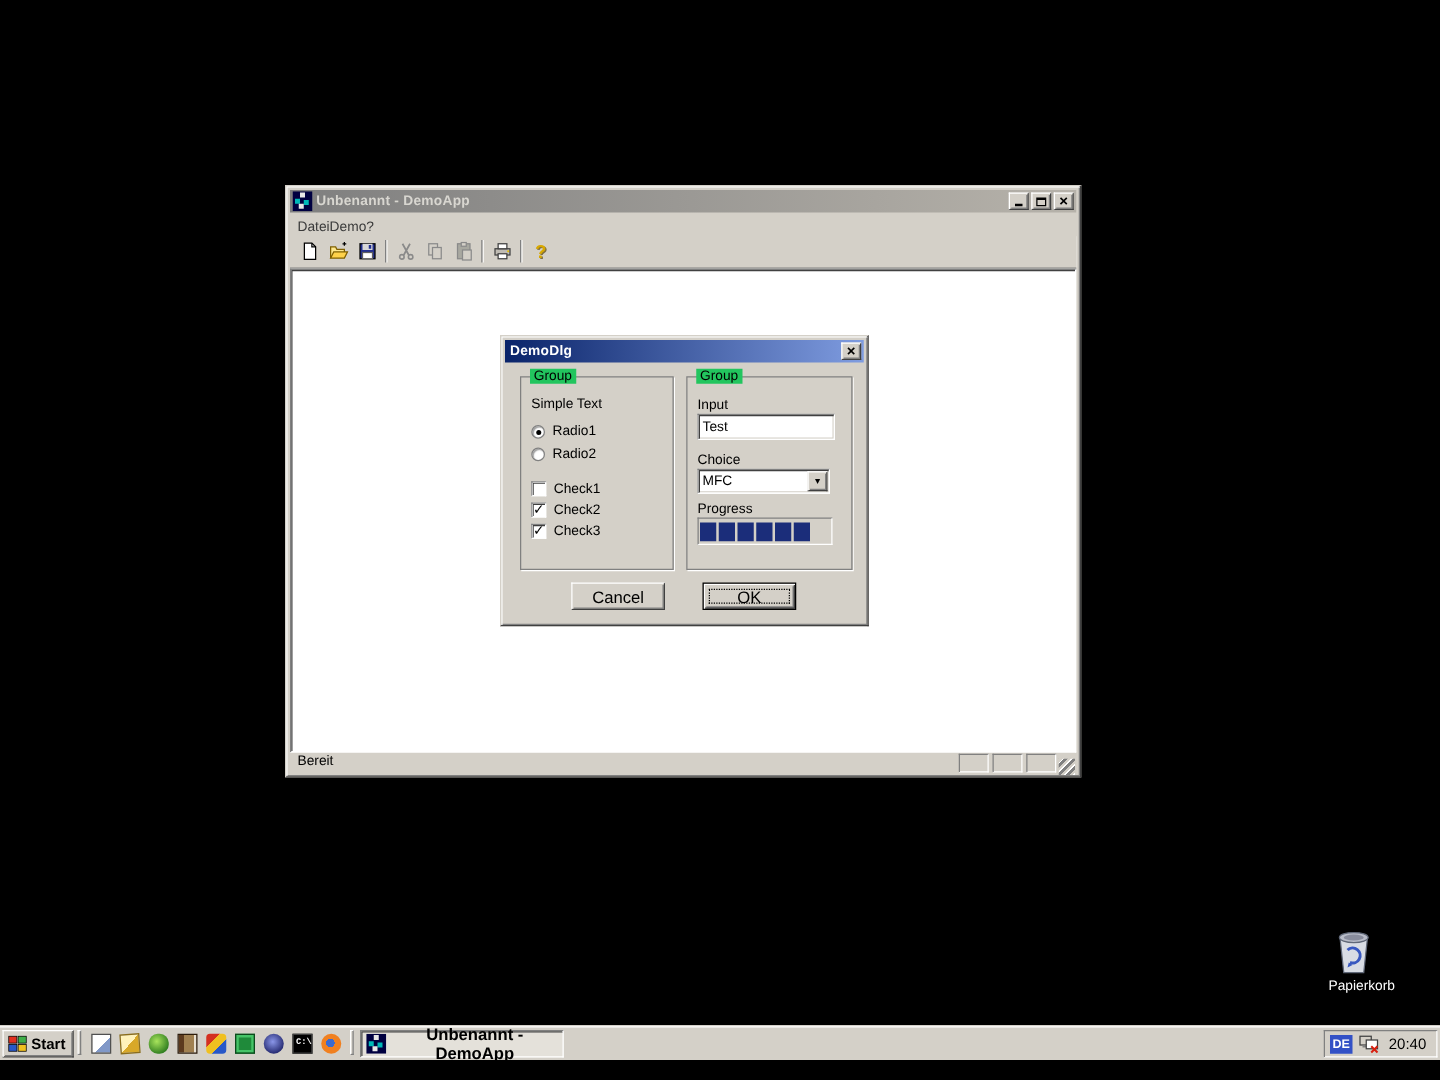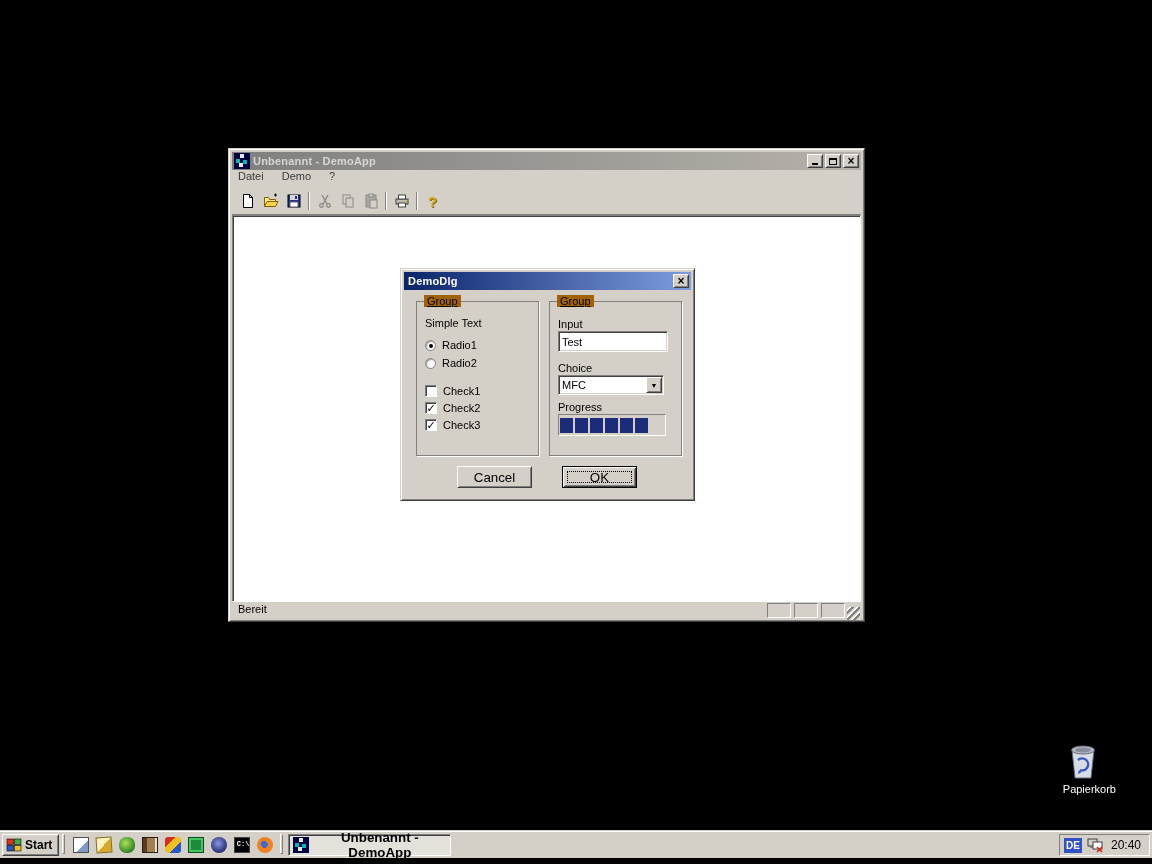--- a/index.html
+++ b/index.html
@@ -17,21 +17,21 @@
   .title-text { color:#d8d6d0; font-weight:bold; margin-left:3px; flex:1; letter-spacing:.2px; }
   .titlebar.active .title-text { color:#fff; }
   .cap-btn { width:16px; height:14px; margin-left:2px; display:flex; align-items:center; justify-content:center;
              background:#d4d0c8; border:1px solid; border-color:#ffffff #404040 #404040 #ffffff;
              box-shadow: inset 1px 1px 0 #d4d0c8, inset -1px -1px 0 #808080;
              font-size:10px; line-height:10px; font-weight:bold; color:#000; }
   .glyph-min { width:6px; height:2px; background:#000; align-self:flex-end; margin:0 0 2px 0; }
   .glyph-max { width:8px; height:7px; border:1px solid #000; border-top:2px solid #000; }
   .glyph-close { font-size:12px; line-height:9px; }
 
-  .menubar { height:18px; display:flex; align-items:flex-start; padding-left:6px; gap:18px; }
+  .menubar { height:18px; display:flex; align-items:flex-end; padding-left:6px; }
   .menu-item { color:#3a3a3a; }
 
   .toolbar { height:27px; display:flex; align-items:center; padding-left:4px; border-bottom:1px solid #808080;
              box-shadow:0 1px 0 #ffffff; }
   .tb-btn { width:23px; height:22px; display:flex; align-items:center; justify-content:center; }
   .tb-sep { width:2px; height:18px; margin:0 3px; border-left:1px solid #808080; border-right:1px solid #ffffff; }
 
   .client-area { background:#fff; border:1px solid; border-color:#808080 #ffffff #ffffff #808080;
                  box-shadow: inset 1px 1px 0 #404040; height:387px; position:relative; }
 
@@ -40,21 +40,21 @@
   .statusbar-panes { display:flex; gap:3px; margin-right:14px; }
   .status-pane { width:24px; height:15px; background:#d4d0c8; }
   .resize-grip { position:absolute; right:1px; bottom:1px; width:13px; height:13px;
     background:repeating-linear-gradient(135deg, transparent 0 2px, #ffffff 2px 3px, #808080 3px 5px); }
 
   
   .dialog { position:absolute; left:400px; top:268px; width:295px; height:233px; padding:3px; z-index:5; }
   .dlg-body { position:relative; height:209px; }
 
   .groupbox { position:absolute; border:1px solid #808080; box-shadow:1px 1px 0 #ffffff, inset 1px 1px 0 #ffffff00; }
-  .groupbox-label { position:absolute; top:-7px; left:7px; background:#a16207; padding:0 3px;text-decoration:underline; }
+  .groupbox-label { position:absolute; top:-7px; left:7px; background:#22c55e; padding:0 3px; }
 
   .opt-row { display:flex; align-items:center; gap:6px; position:absolute; left:8px; height:14px; }
   .radio { width:11px; height:11px; border-radius:50%; background:#fff; border:1px solid #808080;
            box-shadow: inset 1px 1px 1px #40404080; position:relative; flex:none; }
   .radio.on::after { content:""; position:absolute; left:3px; top:3px; width:4px; height:4px; border-radius:50%; background:#000; }
   .checkbox { width:12px; height:12px; background:#fff; border:1px solid; border-color:#808080 #ffffff #ffffff #808080;
               box-shadow: inset 1px 1px 0 #404040; color:#000; font-size:11px; line-height:10px; font-weight:bold;
               text-align:center; flex:none; }
 
   .tb-input { position:absolute; font-family:"Liberation Sans",sans-serif; font-size:11px; padding:2px 3px;
@@ -78,21 +78,21 @@
   .dlg-btn.default { border:1px solid #000; box-shadow: inset 1px 1px 0 #ffffff, inset -1px -1px 0 #404040, inset 2px 2px 0 #d4d0c8, inset -2px -2px 0 #808080; }
   .dlg-btn.default::after { content:""; position:absolute; inset:4px; border:1px dotted #000; }
 
   .dlg-label { position:absolute; color:#000; }
 
   
   .desktop-icon { position:absolute; left:1050px; top:742px; width:66px; text-align:right; }
   .desktop-icon .di-label { color:#fff; margin-top:3px; }
 
   
-  .taskbar { position:absolute; left:0; bottom:6px; width:1152px; height:27px; background:#d4d0c8;
+  .taskbar { position:absolute; left:0; bottom:16px; width:1152px; height:27px; background:#d4d0c8;
              border-top:1px solid #ffffff; box-shadow:0 -1px 0 #d4d0c8; display:flex; padding:2px 2px 2px 2px; }
   .start-btn { height:22px; display:flex; align-items:center; gap:3px; padding:0 6px 0 3px; font-weight:bold; font-size:12px;
                background:#d4d0c8; border:1px solid; border-color:#ffffff #404040 #404040 #ffffff;
                box-shadow: inset 1px 1px 0 #d4d0c8, inset -1px -1px 0 #808080; }
   .tb-grip { width:3px; height:20px; margin:0 3px; border:1px solid; border-color:#ffffff #808080 #808080 #ffffff; }
   .quick-launch { display:flex; align-items:center; gap:2px; padding:0 2px; }
   .ql-btn { width:21px; height:21px; display:flex; align-items:center; justify-content:center; }
   .ql-ic { width:16px; height:16px; display:block; }
 
   .show-desktop-icon { background:linear-gradient(135deg,#ffffff 0 58%,#8098c8 58%); border:1px solid #505050; }

